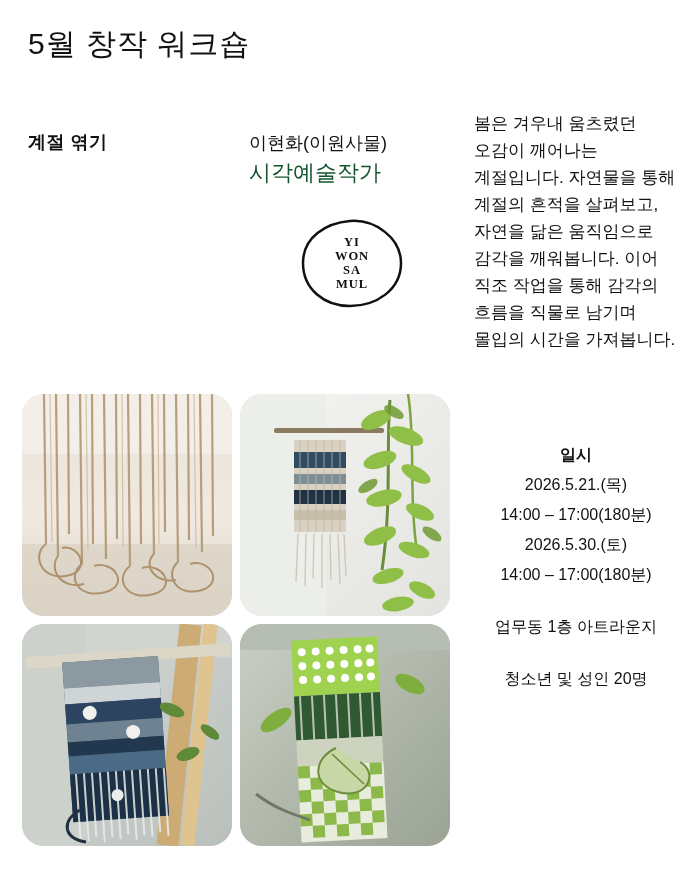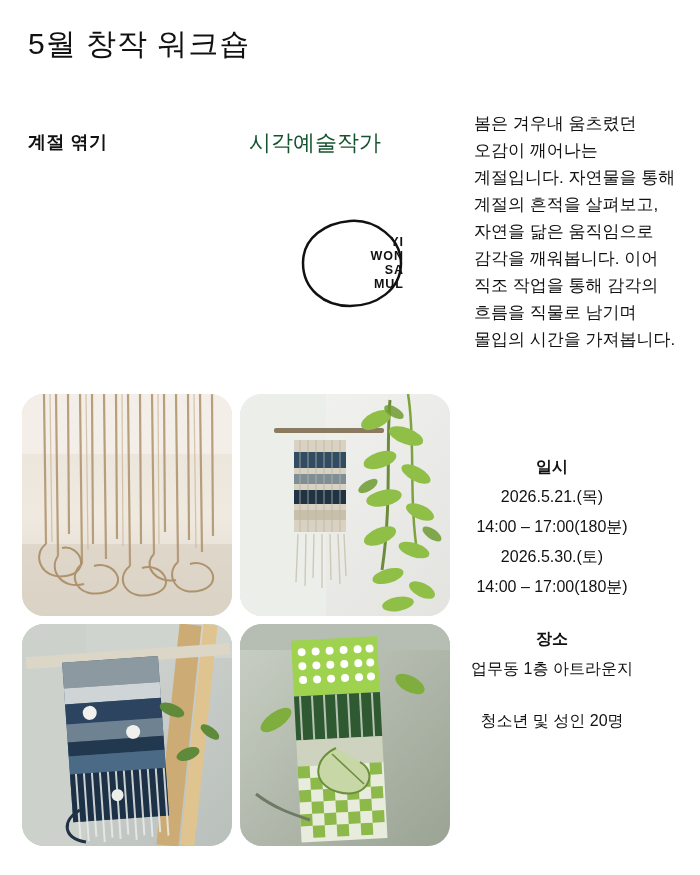--- a/index.html
+++ b/index.html
@@ -77,28 +77,29 @@
     display: block;
   }
   .logo-text {
     position: absolute;
     left: 0;
     top: 0;
     width: 104px;
     height: 90px;
     display: flex;
     flex-direction: column;
-    align-items: flex-end;
+    align-items: center;
     justify-content: center;
     font-size: 12.5px;
     font-weight: 700;
     line-height: 14px;
     letter-spacing: 1px;
     color: #111111;
     text-align: center;
+    font-family: Liberation Serif, serif;
   }
 
   
   .description {
     position: absolute;
     left: 474px;
     top: 110px;
     width: 212px;
     font-size: 17px;
     line-height: 27px;
@@ -126,25 +127,24 @@
   }
   .photo svg {
     display: block;
     width: 100%;
     height: 100%;
   }
 
   
   .info-col {
     position: absolute;
-    left: 442px;
+    left: 466px;
     top: 440px;
     width: 220px;
     text-align: center;
-    margin-top: 12px;
   }
   .info-group {
     margin-bottom: 22px;
   }
   .info-label {
     font-size: 16px;
     font-weight: 700;
     line-height: 30px;
     color: #111111;
   }
@@ -158,20 +158,21 @@
 </head>
 <body>
 
 <div class="poster">
 
   <div class="main-title">5월 창작 워크숍</div>
 
   <div class="program-title">계절 엮기</div>
 
   <div class="artist-block">
+    <div class="artist-name">이현화(이원사물)</div>
     <div class="artist-role">시각예술작가</div>
   </div>
 
   <div class="logo-wrap">
     <svg viewBox="0 0 104 90" width="104" height="90" aria-hidden="true">
       <path d="M50 3 C75 1 101 20 101 45 C101 72 76 88 50 88 C24 88 3 71 3 45 C3 19 26 5 50 3 Z" fill="none" stroke="#111111" stroke-width="2.5"></path>
     </svg>
     <div class="logo-text">
       <span>YI</span>
       <span>WON</span>
@@ -432,21 +433,20 @@
 
     <div class="info-group">
       <div class="info-label">일시</div>
       <div class="info-line">2026.5.21.(목)</div>
       <div class="info-line">14:00 – 17:00(180분)</div>
       <div class="info-line">2026.5.30.(토)</div>
       <div class="info-line">14:00 – 17:00(180분)</div>
     </div>
 
     <div class="info-group">
-      <div class="info-label">장소</div>
       <div class="info-line">업무동 1층 아트라운지</div>
     </div>
 
     <div class="info-group">
       <div class="info-line">청소년 및 성인 20명</div>
     </div>
 
   </div>
 
 </div>

